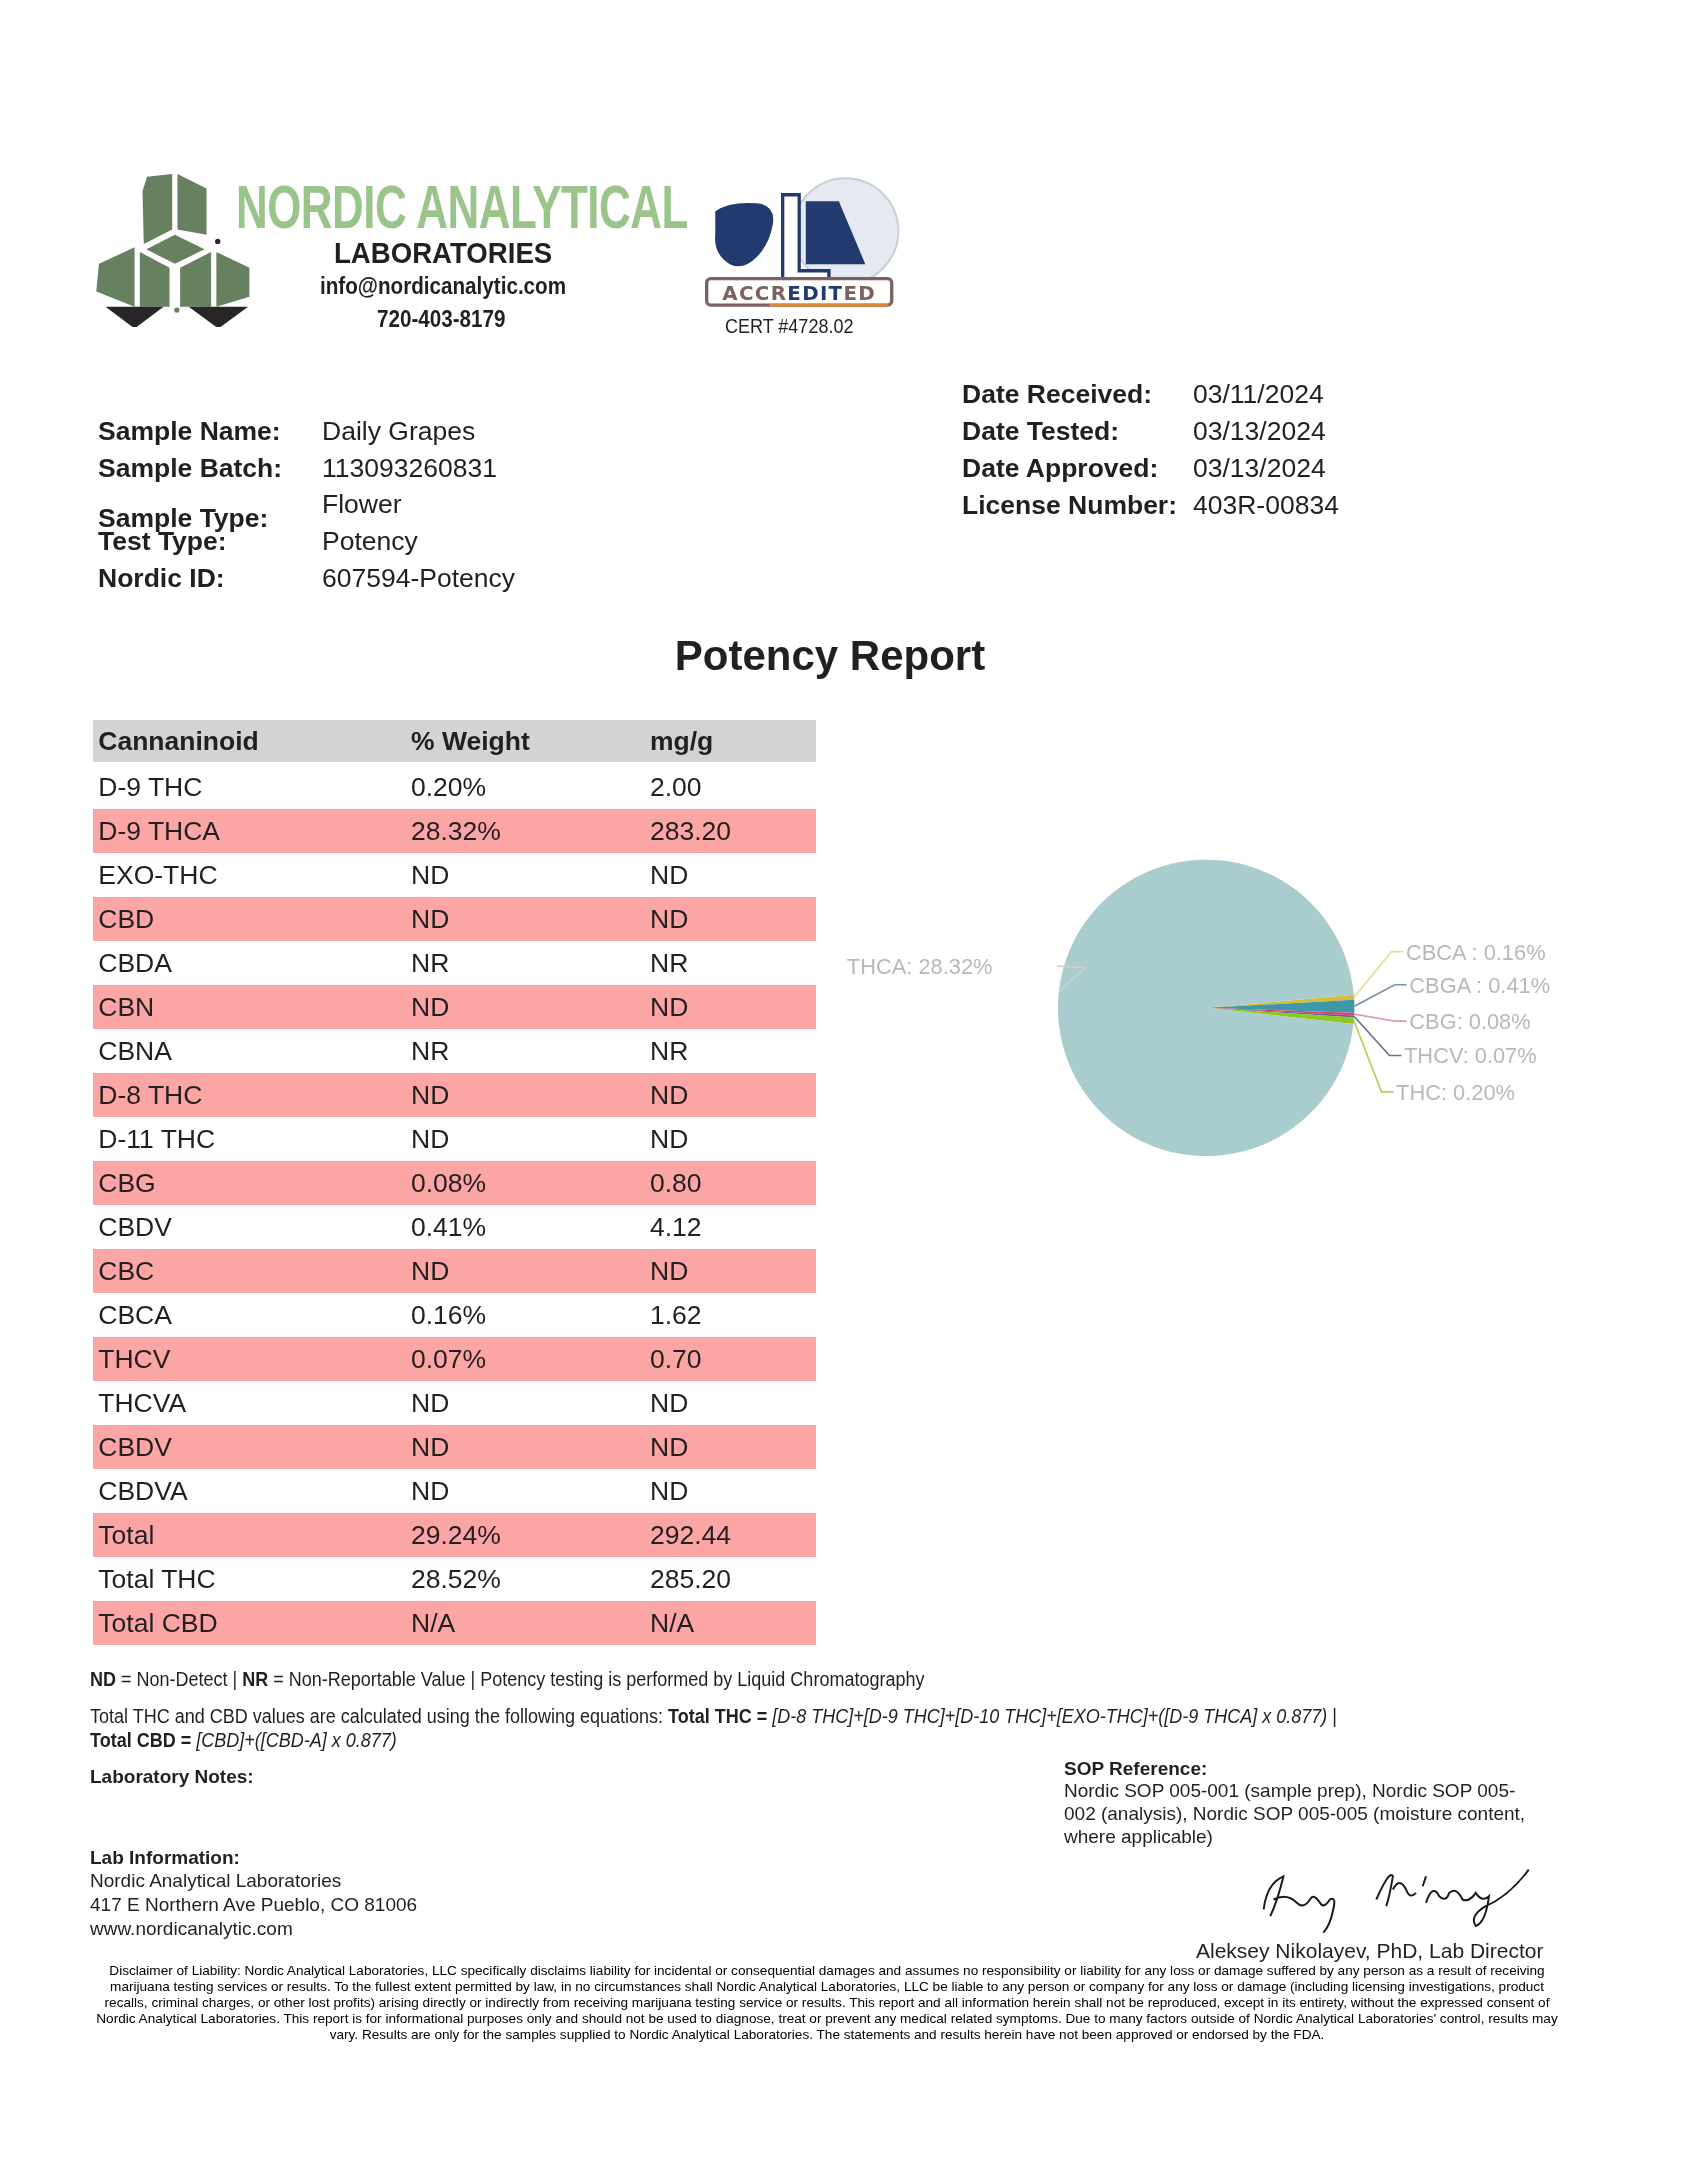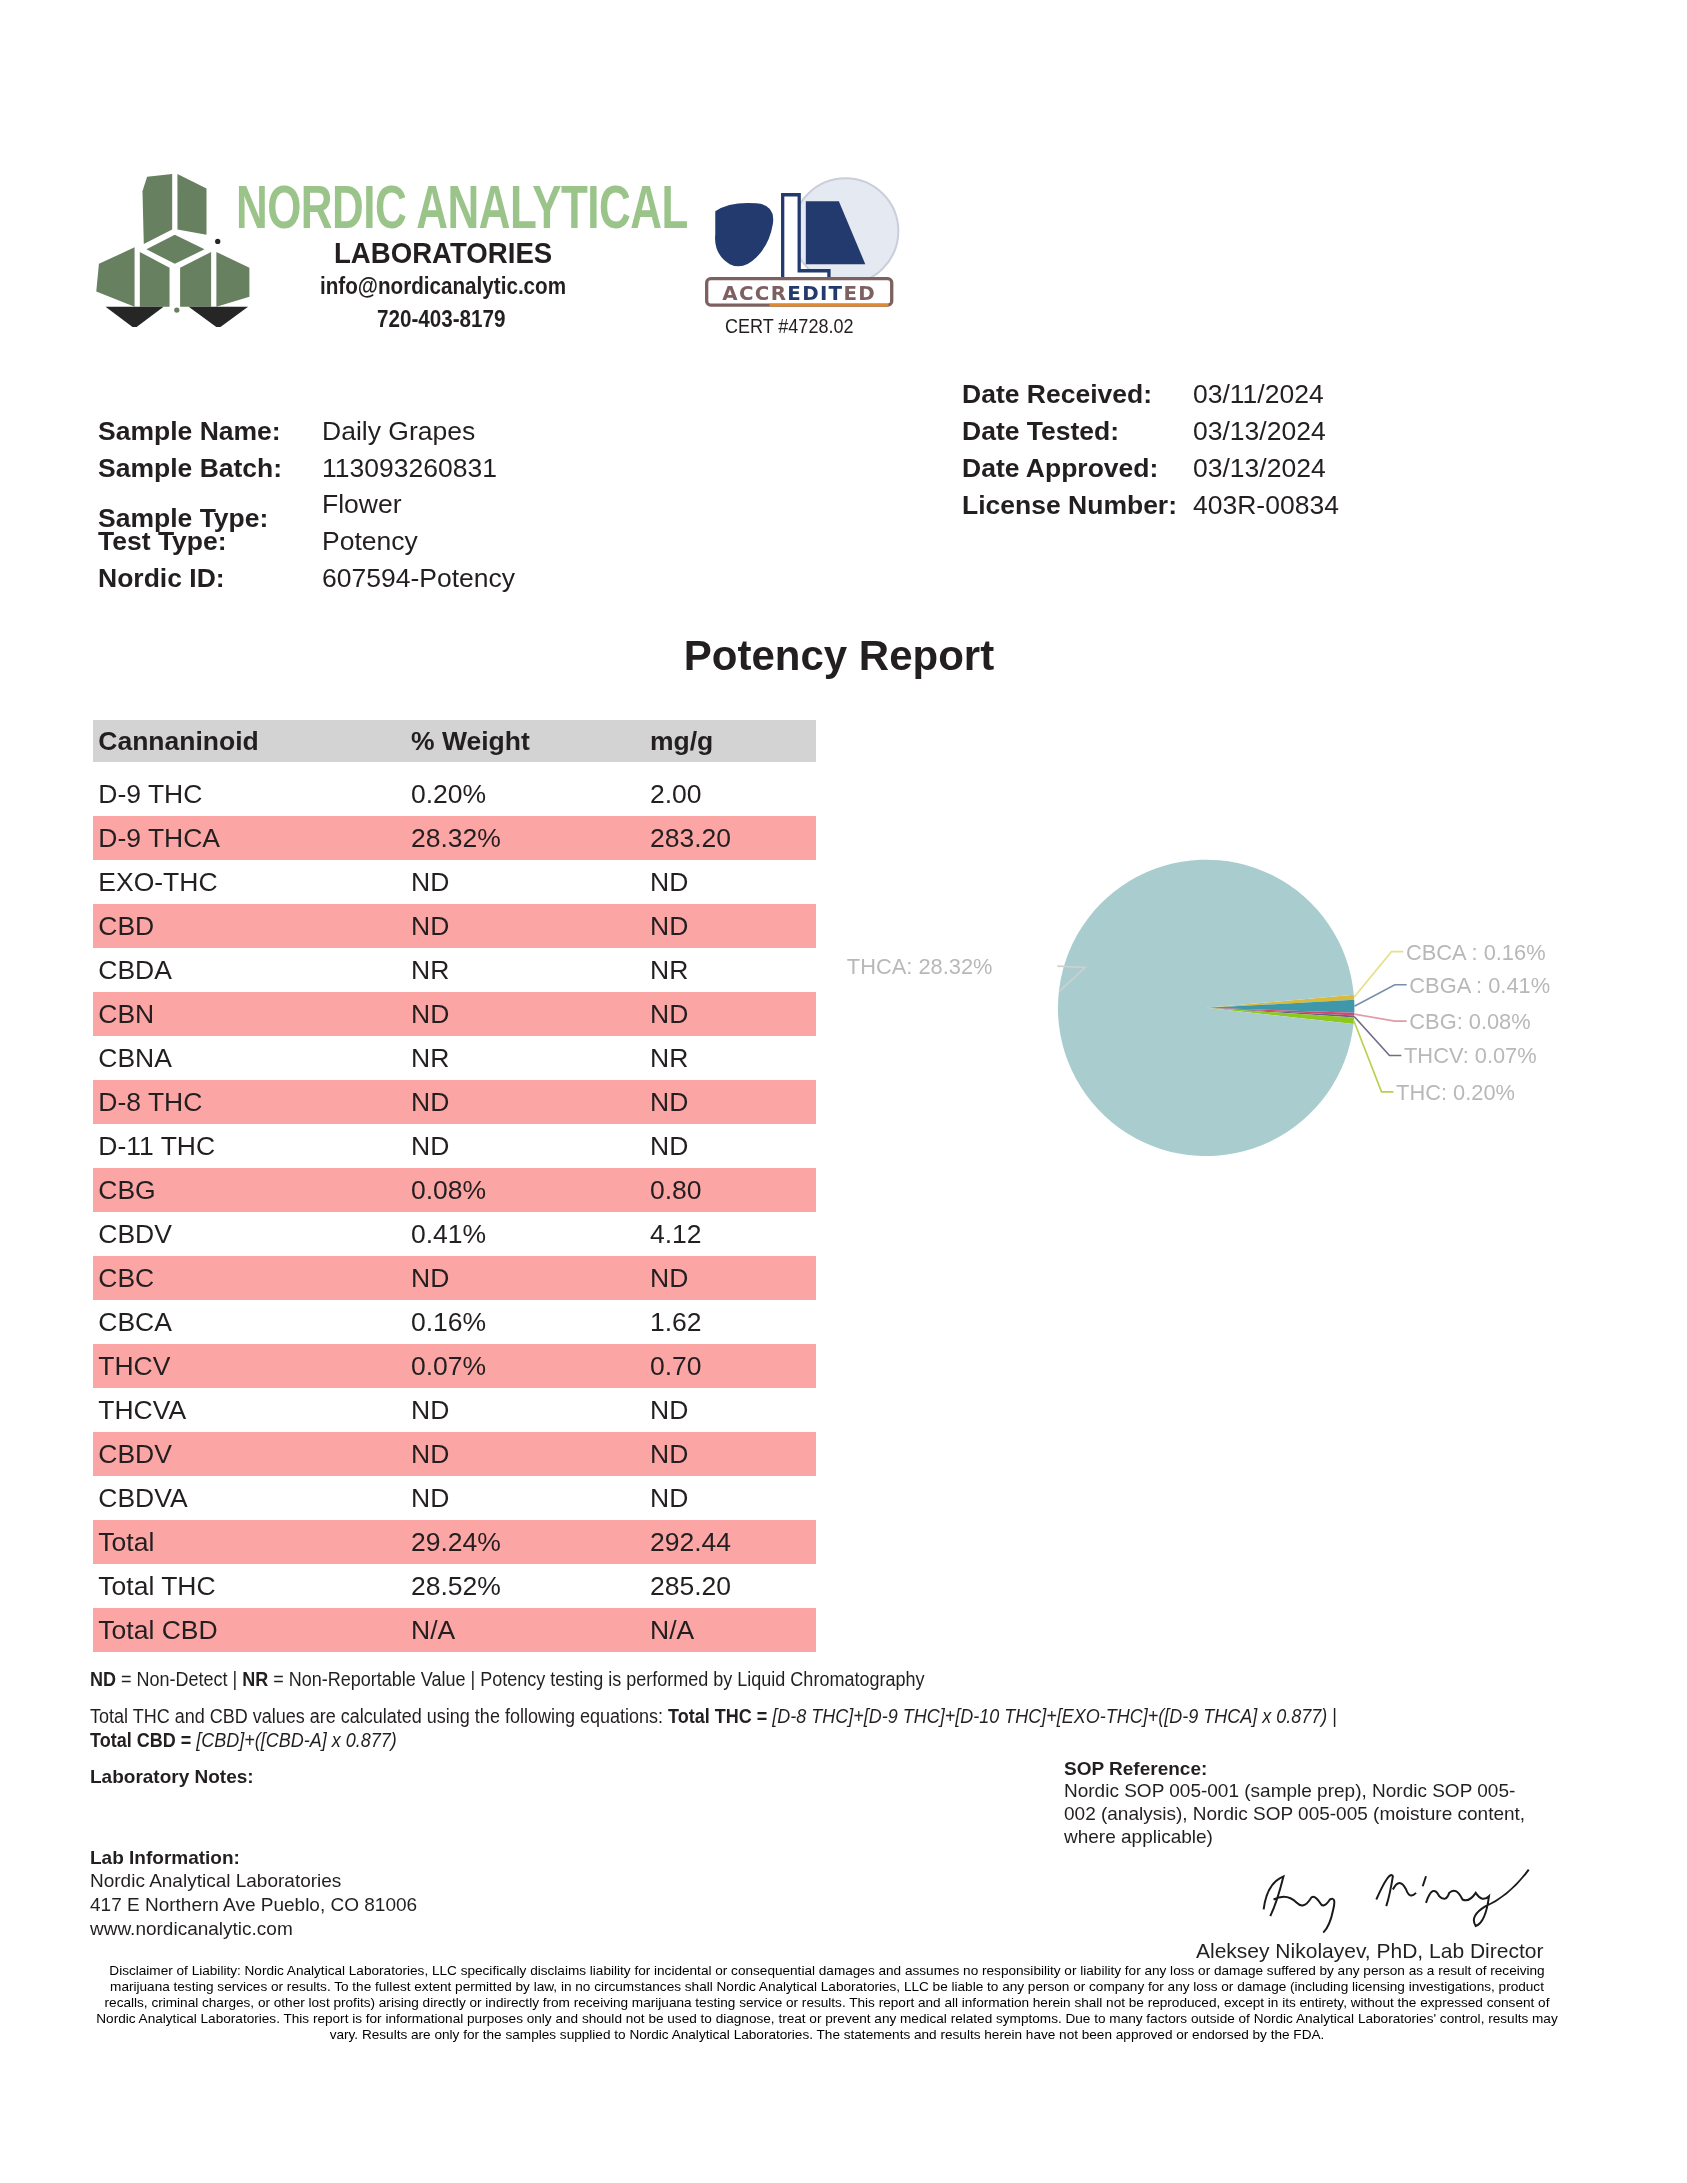--- a/index.html
+++ b/index.html
@@ -15,27 +15,27 @@
   #brand-email { left: 320px; top: 274px; font-size: 24px; font-weight: bold; transform: scaleX(0.86); transform-origin: left top; white-space: nowrap; line-height:1; }
   #brand-phone { left: 377px; top: 307px; font-size: 24px; font-weight: bold; transform: scaleX(0.86); transform-origin: left top; white-space: nowrap; line-height:1; }
 
   #badge { left: 703px; top: 165px; width: 199px; height: 152px; }
   #cert { left: 725px; top: 316px; font-size: 20px; white-space: nowrap; transform: scaleX(0.9); transform-origin: left top; line-height:1; }
 
   
   .info-label { font-size: 26.5px; font-weight: bold; white-space: nowrap; line-height: 1; }
   .info-value { font-size: 26.5px; white-space: nowrap; line-height: 1; }
 
-  #title { left: 0; width: 1660px; top: 635px; text-align: center; font-size: 42px; font-weight: bold; line-height: 1; margin-left: 9px; }
+  #title { left: 0; width: 1660px; top: 635px; text-align: center; font-size: 42px; font-weight: bold; line-height: 1; }
 
   
   #potency-table { left: 93px; top: 720px; width: 723px; }
   .trow { position: relative; height: 44px; display: flex; align-items: center; font-size: 26.5px; }
   .trow.shade { background: #fca5a5; }
-  .trow.header { background: #d3d3d3; font-weight: bold; height: 42px; margin-bottom: 10px; text-align: center; }
+  .trow.header { background: #d3d3d3; font-weight: bold; height: 42px; margin-bottom: 3px; text-align: center; }
   .trow span { position: absolute; white-space: nowrap; line-height: 1; }
   .c1 { left: 5.3px; } .c2 { left: 318px; } .c3 { left: 557px; }
 
   
   #pie-chart { left: 827px; top: 847px; width: 761px; height: 331px; }
   .pie-label { font-family: "Liberation Sans", sans-serif; font-size: 33px; fill: #b8b8b8; }
 
   
   .note { font-size: 20px; white-space: nowrap; line-height: 1; transform: scaleX(0.9); transform-origin: left top; }
   .note b { font-weight: bold; }

